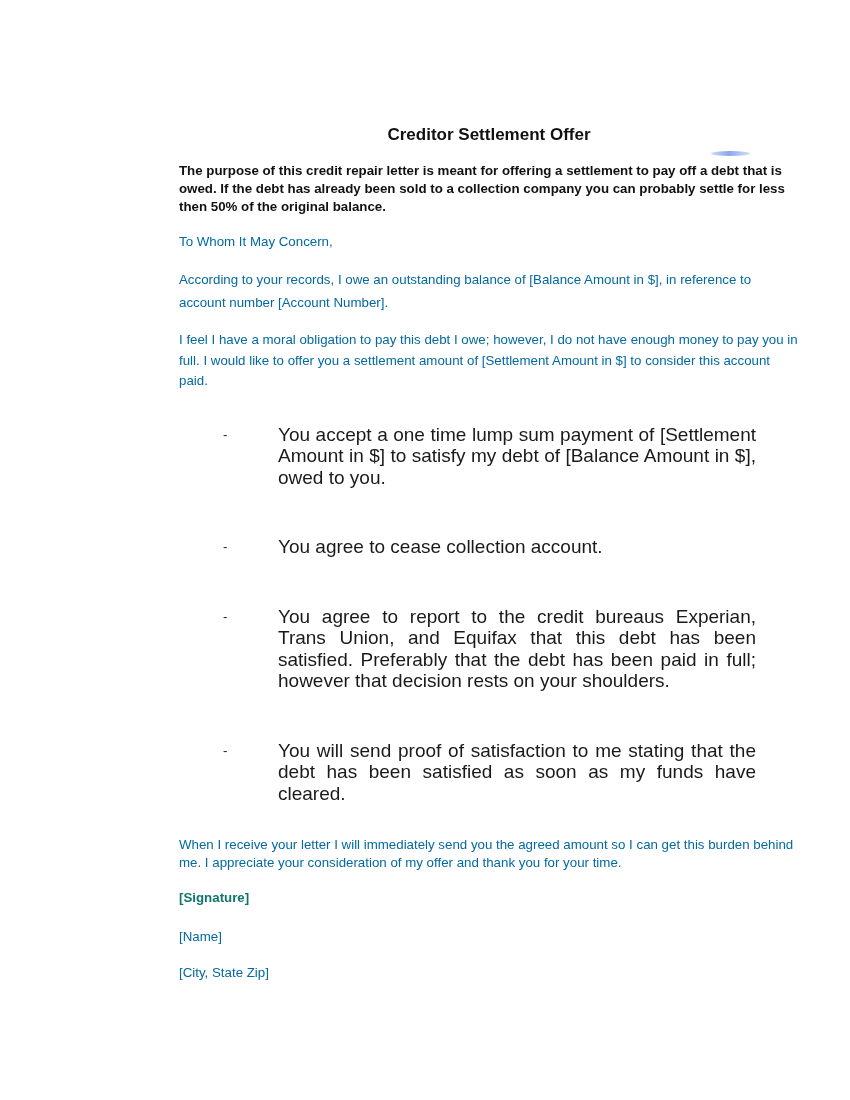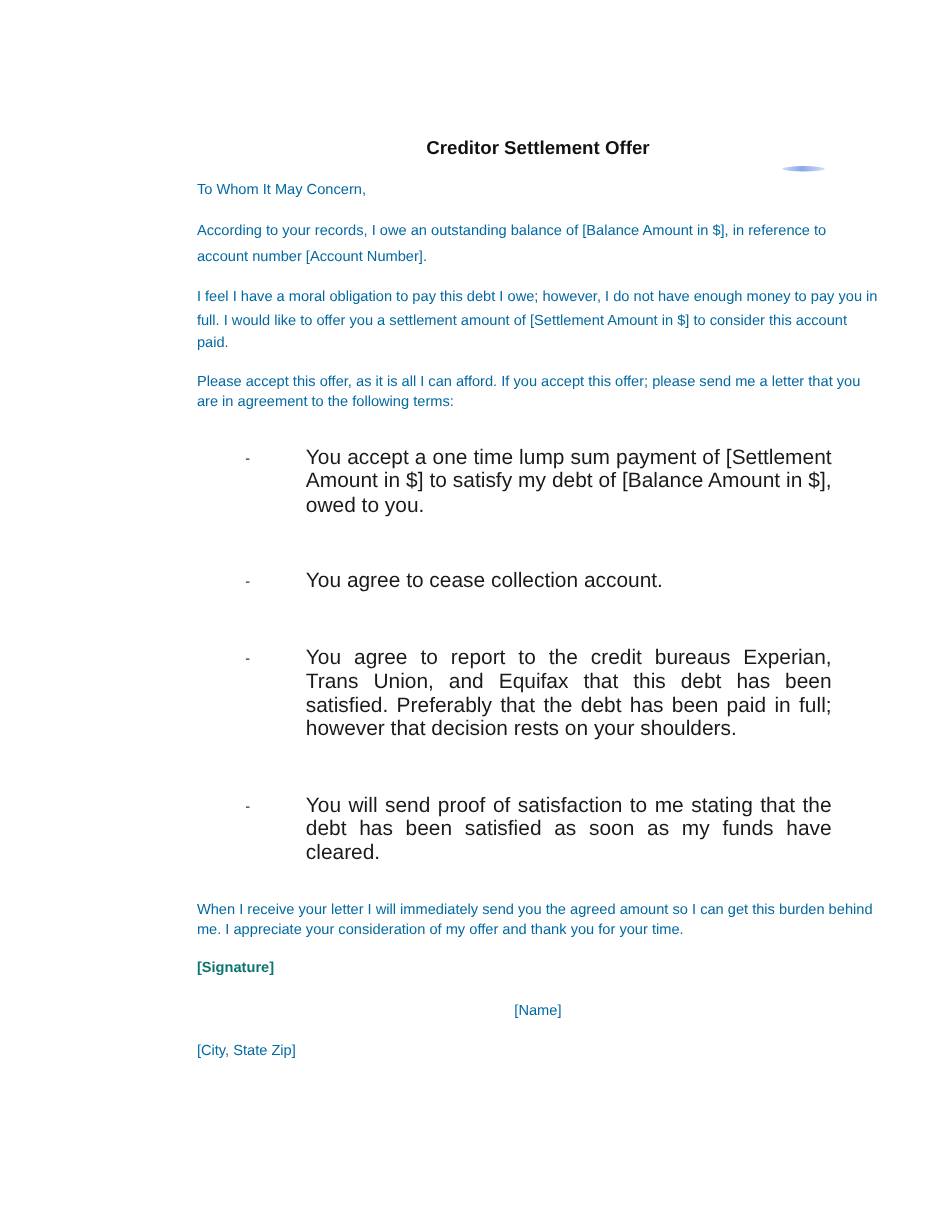--- a/index.html
+++ b/index.html
@@ -63,44 +63,44 @@
   }
   .bullet-item .btext {
     flex: 1;
     font-size: 19px;
     line-height: 21.5px;
     text-align: justify;
   }
   .para-closing { margin-top: 9px; line-height: 18px; }
   .sincerely { margin-top: 10px; line-height: 20px; }
   .signature { margin-top: 15px; line-height: 20px; font-weight: bold; color: #0f766e; }
-  .name { margin-top: 19px; line-height: 20px; text-align: center; }
+  .name { margin-top: 19px; line-height: 20px; }
   .address-label { margin-top: 15px; line-height: 20px; }
   .city-state-zip { margin-top: 0; line-height: 20px; }
   .phone { margin-top: 15px; line-height: 20px; }
 </style>
 </head>
 <body>
 
 <div class="page">
 
   <div class="smudge"></div>
 
   <div class="content">
 
     <h1 class="title">Creditor Settlement Offer</h1>
 
+    <p class="intro">The purpose of this credit repair letter is meant for offering a settlement to pay off a debt that is owed. If the debt has already been sold to a collection company you can probably settle for less then 50% of the original balance.</p>
 
     <p class="salutation">To Whom It May Concern,</p>
 
     <p class="para-balance">According to your records, I owe an outstanding balance of [Balance Amount in $], in reference to account number [Account Number].</p>
 
     <p class="para-moral">I feel I have a moral obligation to pay this debt I owe; however, I do not have enough money to pay you in full. I would like to offer you a settlement amount of [Settlement Amount in $] to consider this account paid.</p>
 
-    <p class="para-accept">Please accept this offer, as it is all I can afford. If you accept this offer; please send me a letter that you are in agreement to the following terms:</p>
 
     <div class="bullets">
       <div class="bullet-item">
         <span class="marker">-</span>
         <span class="btext">You accept a one time lump sum payment of [Settlement Amount in $] to satisfy my debt of [Balance Amount in $], owed to you.</span>
       </div>
       <div class="bullet-item">
         <span class="marker">-</span>
         <span class="btext">You agree to cease collection account.</span>
       </div>

